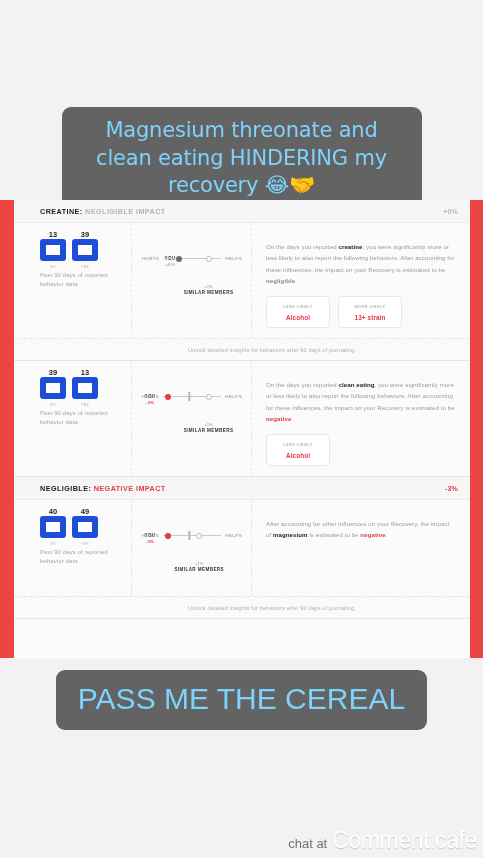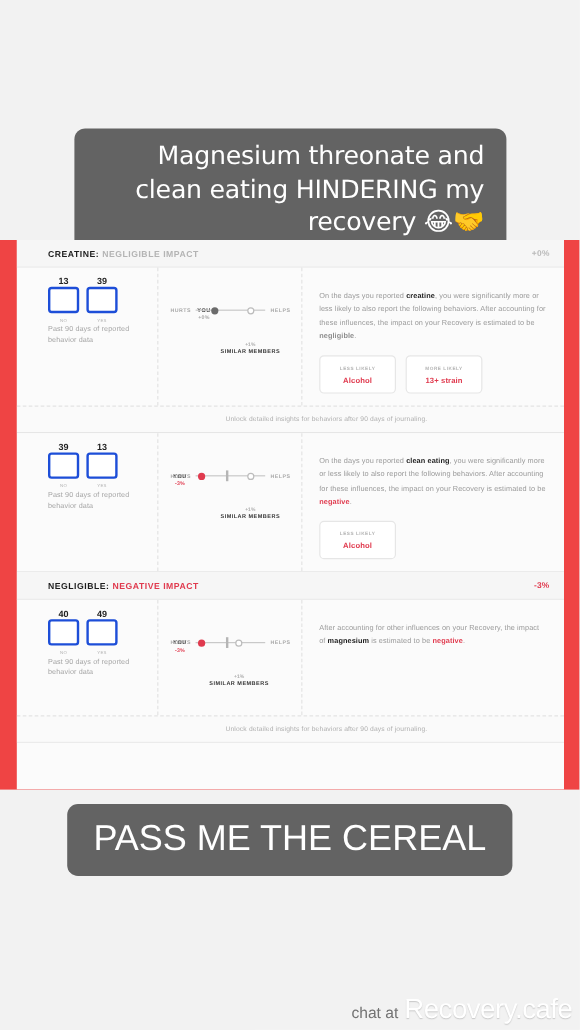--- a/index.html
+++ b/index.html
@@ -12,22 +12,22 @@
   }
   .screen { position: relative; width: 483px; height: 858px; background: #f2f2f2; }
 
   
   .caption-wrap { position: absolute; left: 0; width: 483px; display: flex; justify-content: center; }
   .caption-top { top: 107px; }
   .caption-bottom { top: 670px; }
   .caption {
     background: #636363;
     border-radius: 9px;
-    color: #ffffff;
-    text-align: right;
+    color: #7dd3fc;
+    text-align: center;
     padding: 10px 18px 12px 18px;
     line-height: 1.32;
     font-weight: 400;
     letter-spacing: -0.2px;
   }
   .caption-top .caption {
     font-size: 21px;
     max-width: 360px;
     font-family: "DejaVu Sans", sans-serif;
   }
@@ -73,21 +73,21 @@
   .card-body { display: flex; min-height: 96px; }
   .col { padding: 16px 10px 10px 10px; }
   .col-stats { width: 118px; border-right: 1px dashed #e4e4e4; padding-left: 26px; }
   .col-slider { width: 120px; border-right: 1px dashed #e4e4e4; padding-top: 14px; }
   .col-text { flex: 1; padding: 18px 14px 10px 14px; }
 
   
   .stat-row { display: flex; gap: 6px; margin-bottom: 10px; }
   .stat-box {
     width: 26px; height: 22px;
-    border: 2px solid #1d4ed8; border-radius: 3px;
+    border: 6px solid #1d4ed8; border-radius: 3px;
     background: #fff;
     display: flex; flex-direction: column; align-items: center; justify-content: center; gap: 24px;
   }
   .stat-num { font-size: 7.5px; font-weight: 700; color: #222; line-height: 1; }
   .stat-lbl { font-size: 3.6px; letter-spacing: 0.3px; color: #b0b0b0; margin-top: 2px; }
   .stat-cap { font-size: 6px; color: #a6a6a6; line-height: 1.55; letter-spacing: 0.1px; }
 
   
   .slider { position: relative; width: 100px; margin: 0 auto; }
   .you-label { position: absolute; top: 0; transform: translateX(-50%); text-align: center; }
@@ -310,16 +310,16 @@
         </div>
       </div>
   </div>
 
   <div class="caption-wrap caption-bottom">
     <div class="caption">PASS ME THE CEREAL</div>
   </div>
 
   <div class="footer">
     <span class="footer-chat">chat at</span>
-    <span class="footer-brand">Recovery.cafe</span>
+    <span class="footer-brand">Comment.cafe</span>
   </div>
 
 </div>
 
 </body></html>

